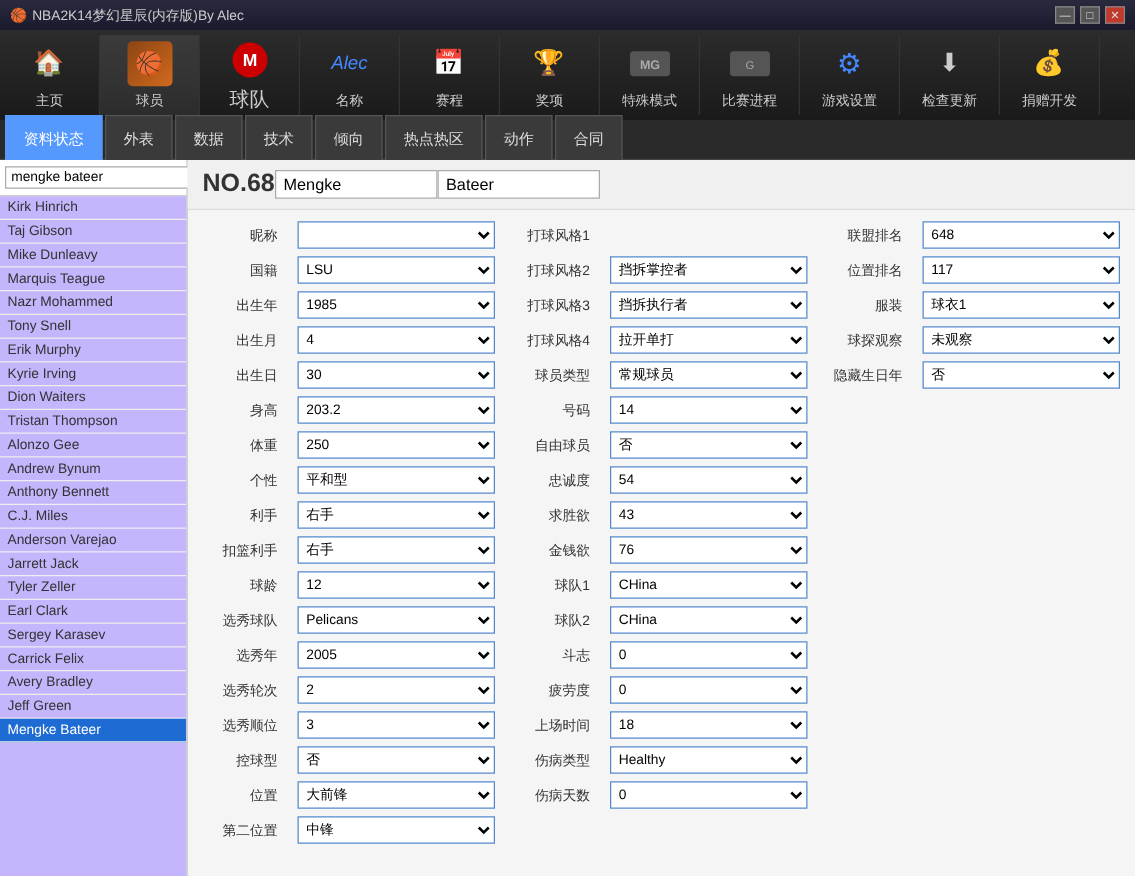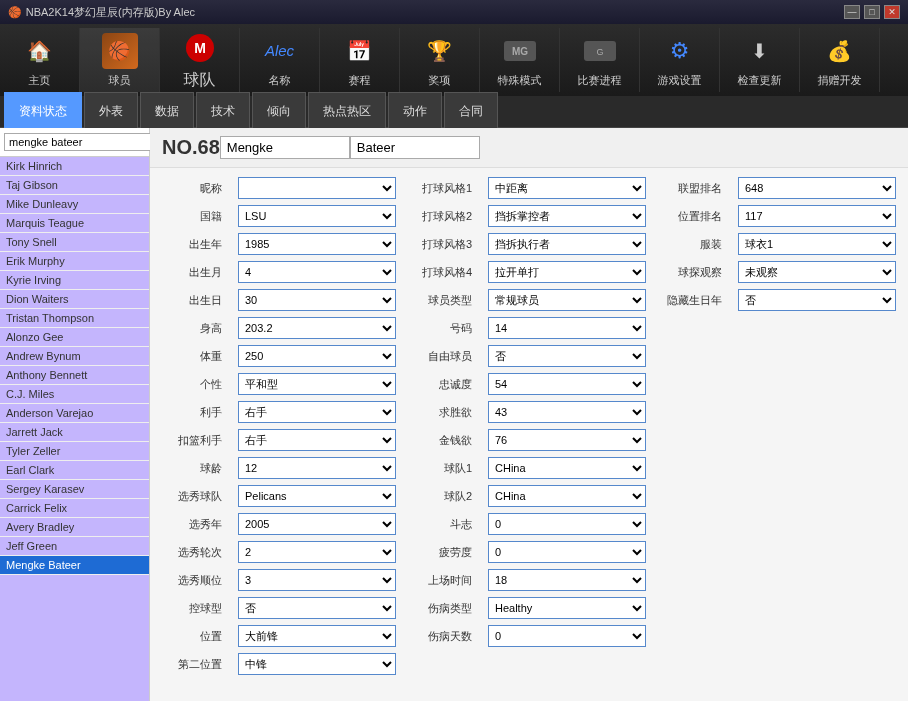--- a/index.html
+++ b/index.html
@@ -288,20 +288,21 @@
     <div class="search-box">
       <input class="search-input" id="search-input" type="text" value="mengke bateer" style="">
       <div class="search-icon-btn">🔍</div>
       <div class="search-icon-btn">▽</div>
     </div>
     <div class="player-list" id="player-list">
         <div class="player-list-item">Kirk Hinrich</div>
         <div class="player-list-item">Taj Gibson</div>
         <div class="player-list-item">Mike Dunleavy</div>
         <div class="player-list-item">Marquis Teague</div>
+        <div class="player-list-item">Nazr Mohammed</div>
         <div class="player-list-item">Tony Snell</div>
         <div class="player-list-item">Erik Murphy</div>
         <div class="player-list-item">Kyrie Irving</div>
         <div class="player-list-item">Dion Waiters</div>
         <div class="player-list-item">Tristan Thompson</div>
         <div class="player-list-item">Alonzo Gee</div>
         <div class="player-list-item">Andrew Bynum</div>
         <div class="player-list-item">Anthony Bennett</div>
         <div class="player-list-item">C.J. Miles</div>
         <div class="player-list-item">Anderson Varejao</div>
@@ -396,21 +397,20 @@
           </div>
           <div class="form-row">
             <div class="form-label">第二位置</div>
             <select class="form-select"><option value="中锋">中锋</option></select>
           </div>
         </div>
 
       <div class="form-column" id="col2">
           <div class="form-row">
             <div class="form-label">打球风格1</div>
-            <select class="form-select"><option value="中距离">中距离</option></select>
           </div>
           <div class="form-row">
             <div class="form-label">打球风格2</div>
             <select class="form-select"><option value="挡拆掌控者">挡拆掌控者</option></select>
           </div>
           <div class="form-row">
             <div class="form-label">打球风格3</div>
             <select class="form-select"><option value="挡拆执行者">挡拆执行者</option></select>
           </div>
           <div class="form-row">

